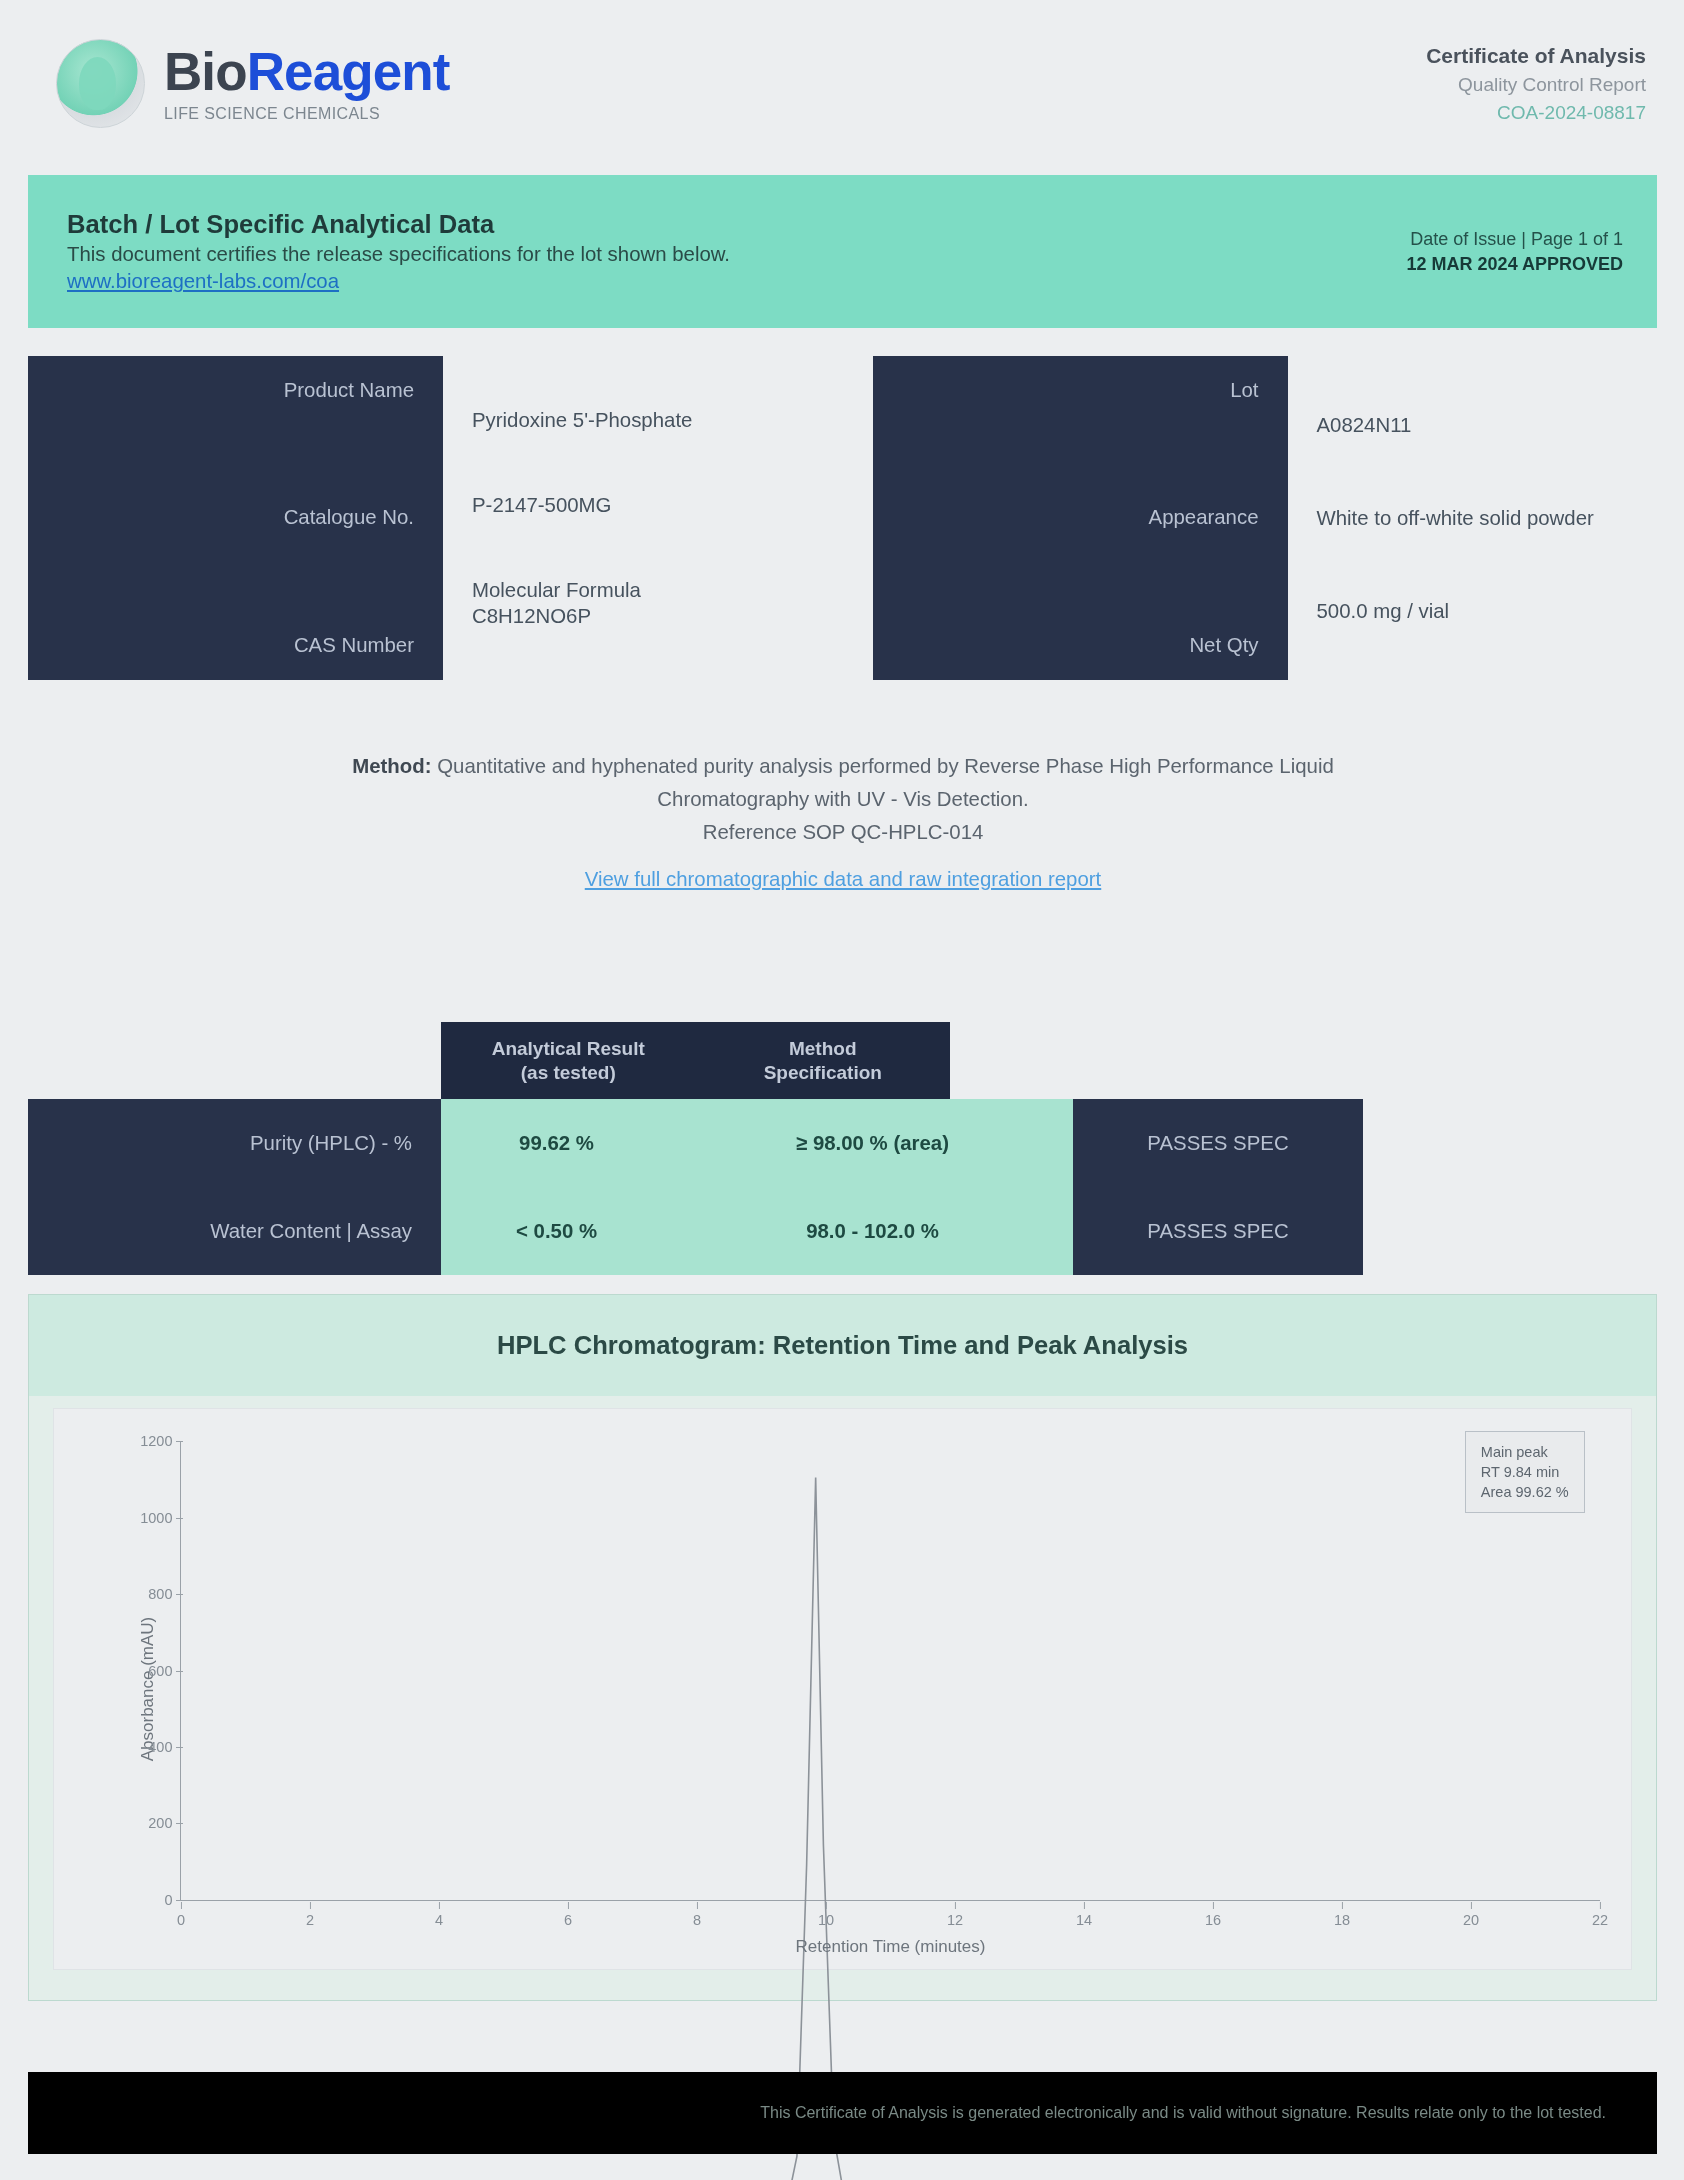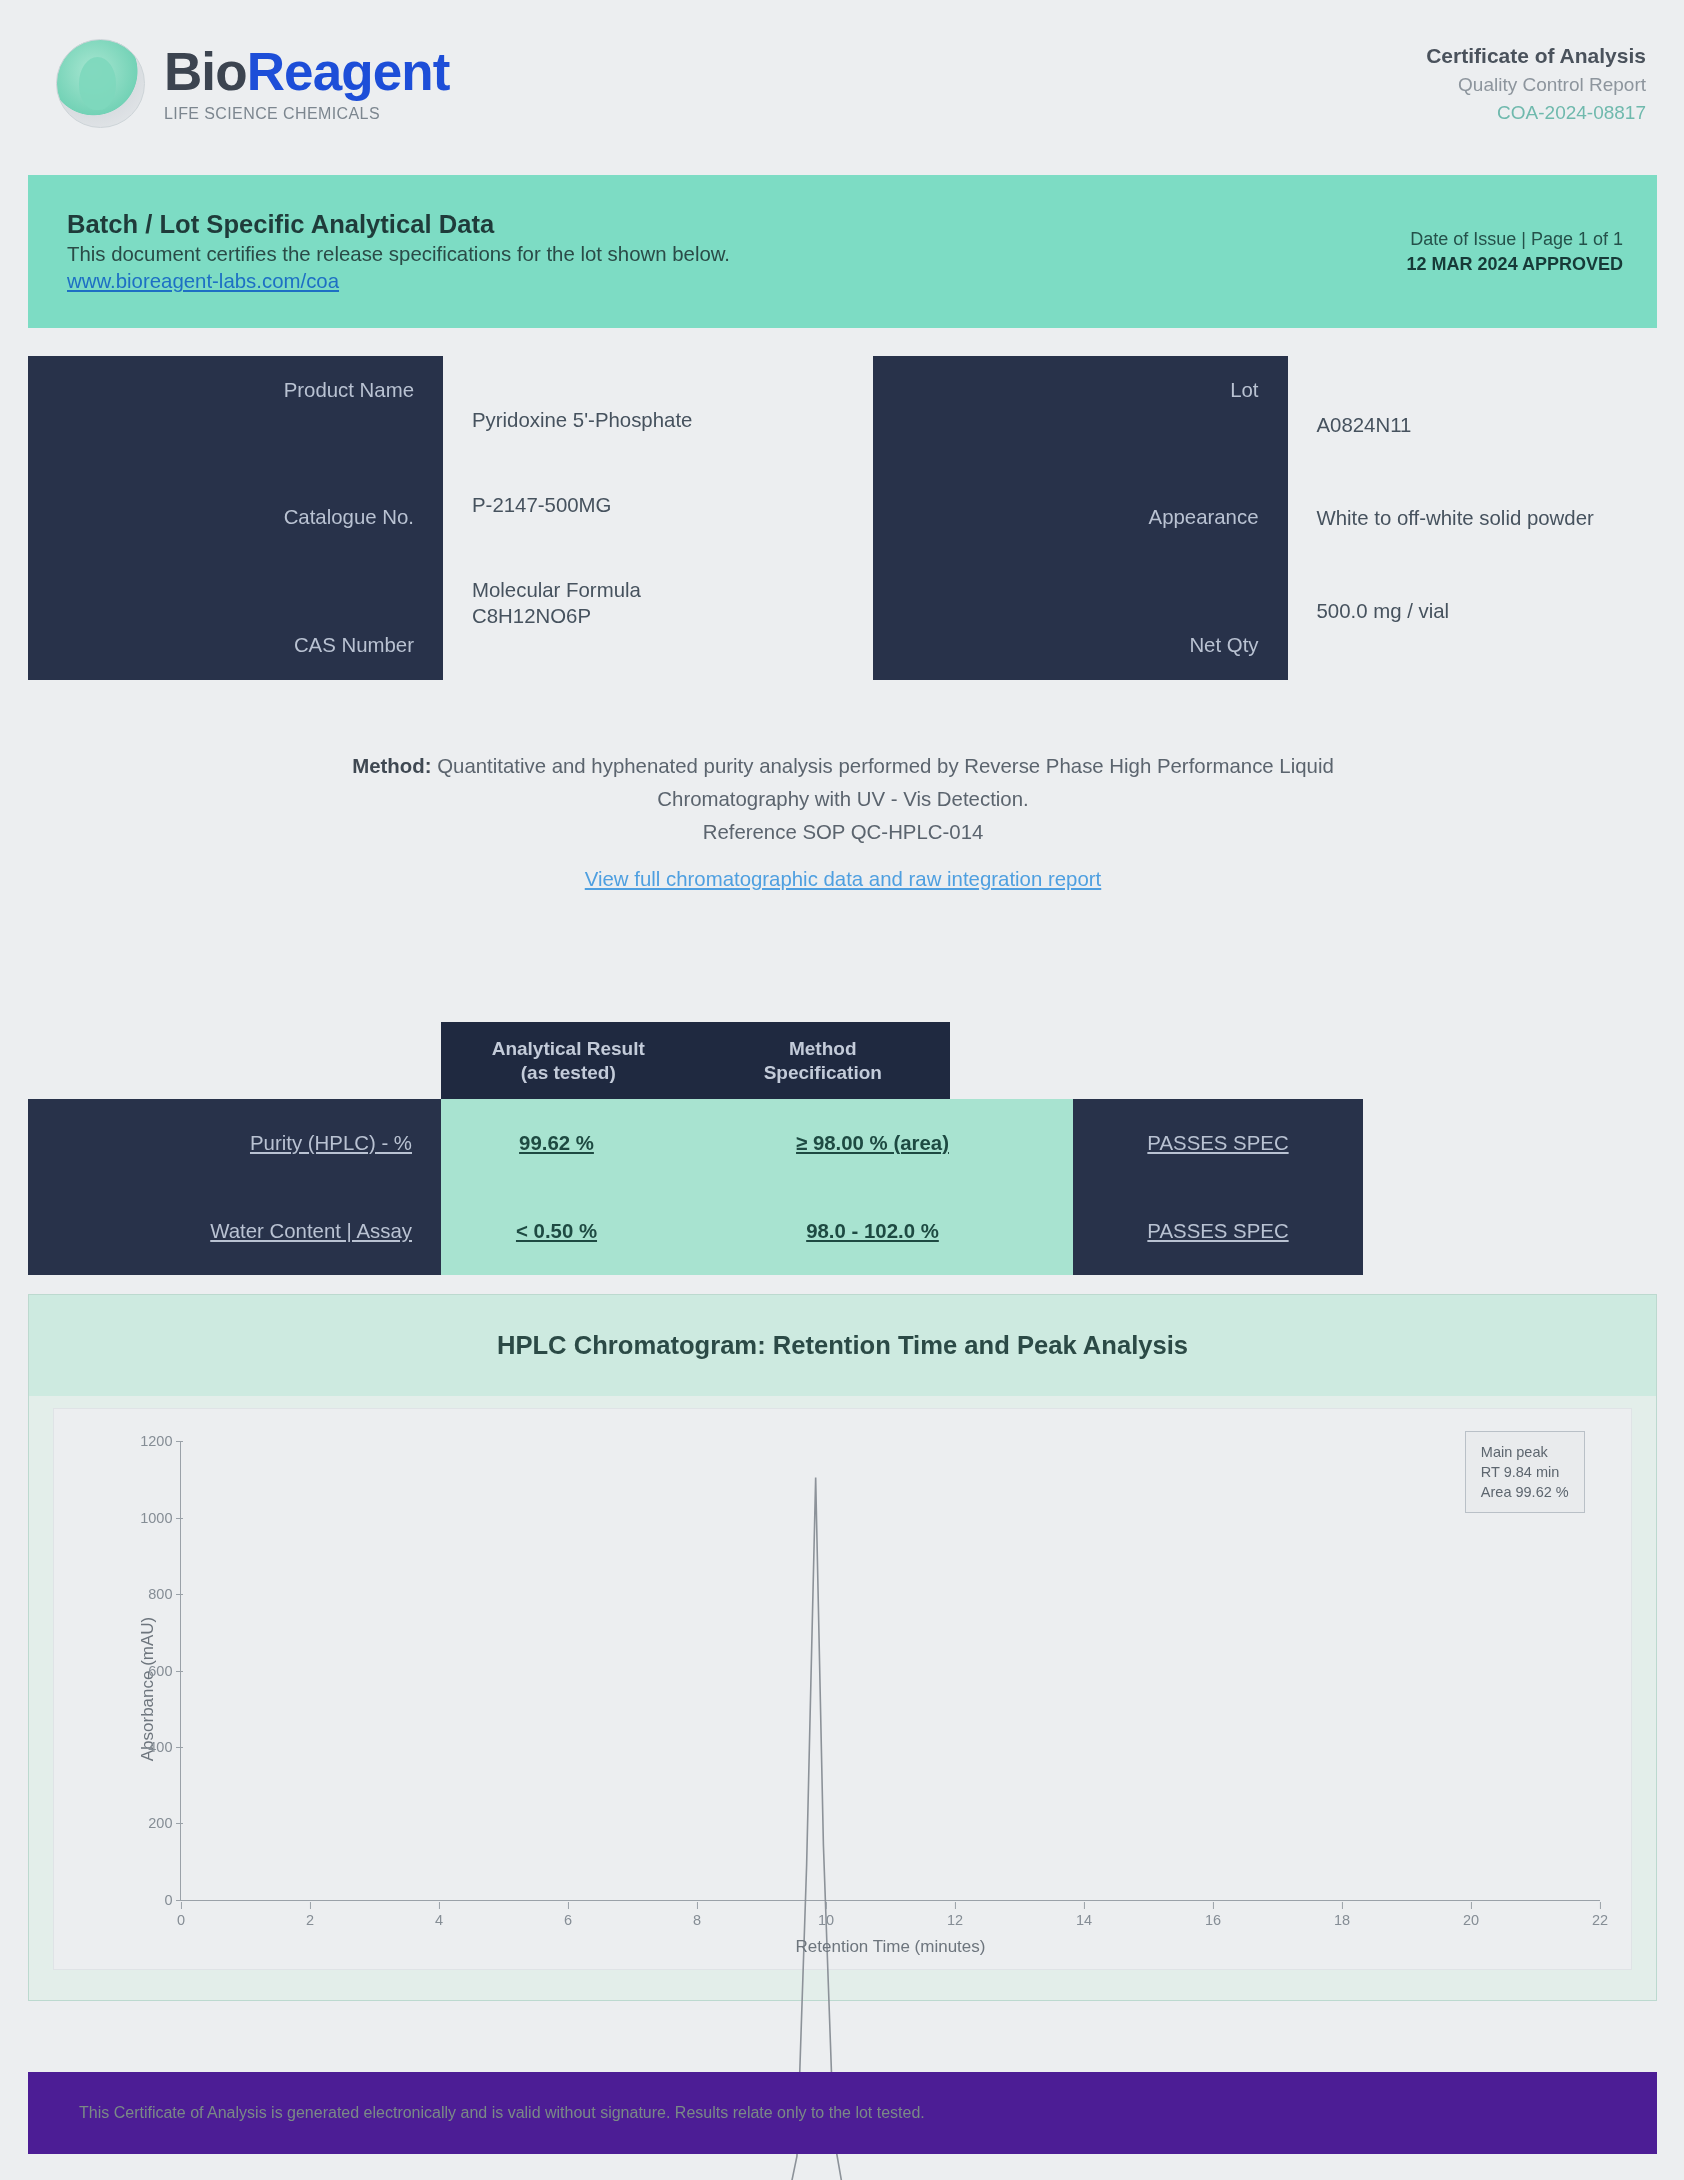--- a/index.html
+++ b/index.html
@@ -154,21 +154,20 @@
     height: 88px;
   }
   .res-cell {
     display: flex;
     align-items: center;
     justify-content: center;
     text-align: center;
     font-size: 20.4px;
     line-height: 1.22;
     padding: 0 14px;
-    text-decoration: underline;
   }
   .res-cell.label { width: 413px; background: #28324a; color: #b9c2d2; justify-content: flex-end; text-align: right; padding-right: 29px; }
   .res-cell.hl    { width: 231px; background: #a8e3d0; color: #1e4a42; font-weight: bold; }
   .res-cell.hl2   { width: 401px; background: #a8e3d0; color: #1e4a42; font-weight: bold; }
   .res-cell.tail  { flex: 1; background: #28324a; color: #b9c2d2; }
 
   
   .chart-panel {
     position: absolute;
     left: 28px; top: 1294px;
@@ -259,24 +258,24 @@
     color: #5d666f;
     line-height: 1.38;
     text-align: left;
   }
 
   
   .footer {
     position: absolute;
     left: 28px; top: 2072px;
     width: 1629px; height: 82px;
-    background: #4c1d95;
-    display: flex;
-    align-items: center;
-    justify-content: flex-start;
+    background: #000000;
+    display: flex;
+    align-items: center;
+    justify-content: flex-end;
     text-align: center;
     padding: 0 51px;
   }
   .footer-text { font-size: 16px; color: #7a8a86; line-height: 1.45; }
 </style>
 </head>
 <body>
 
 <div class="page">
 

